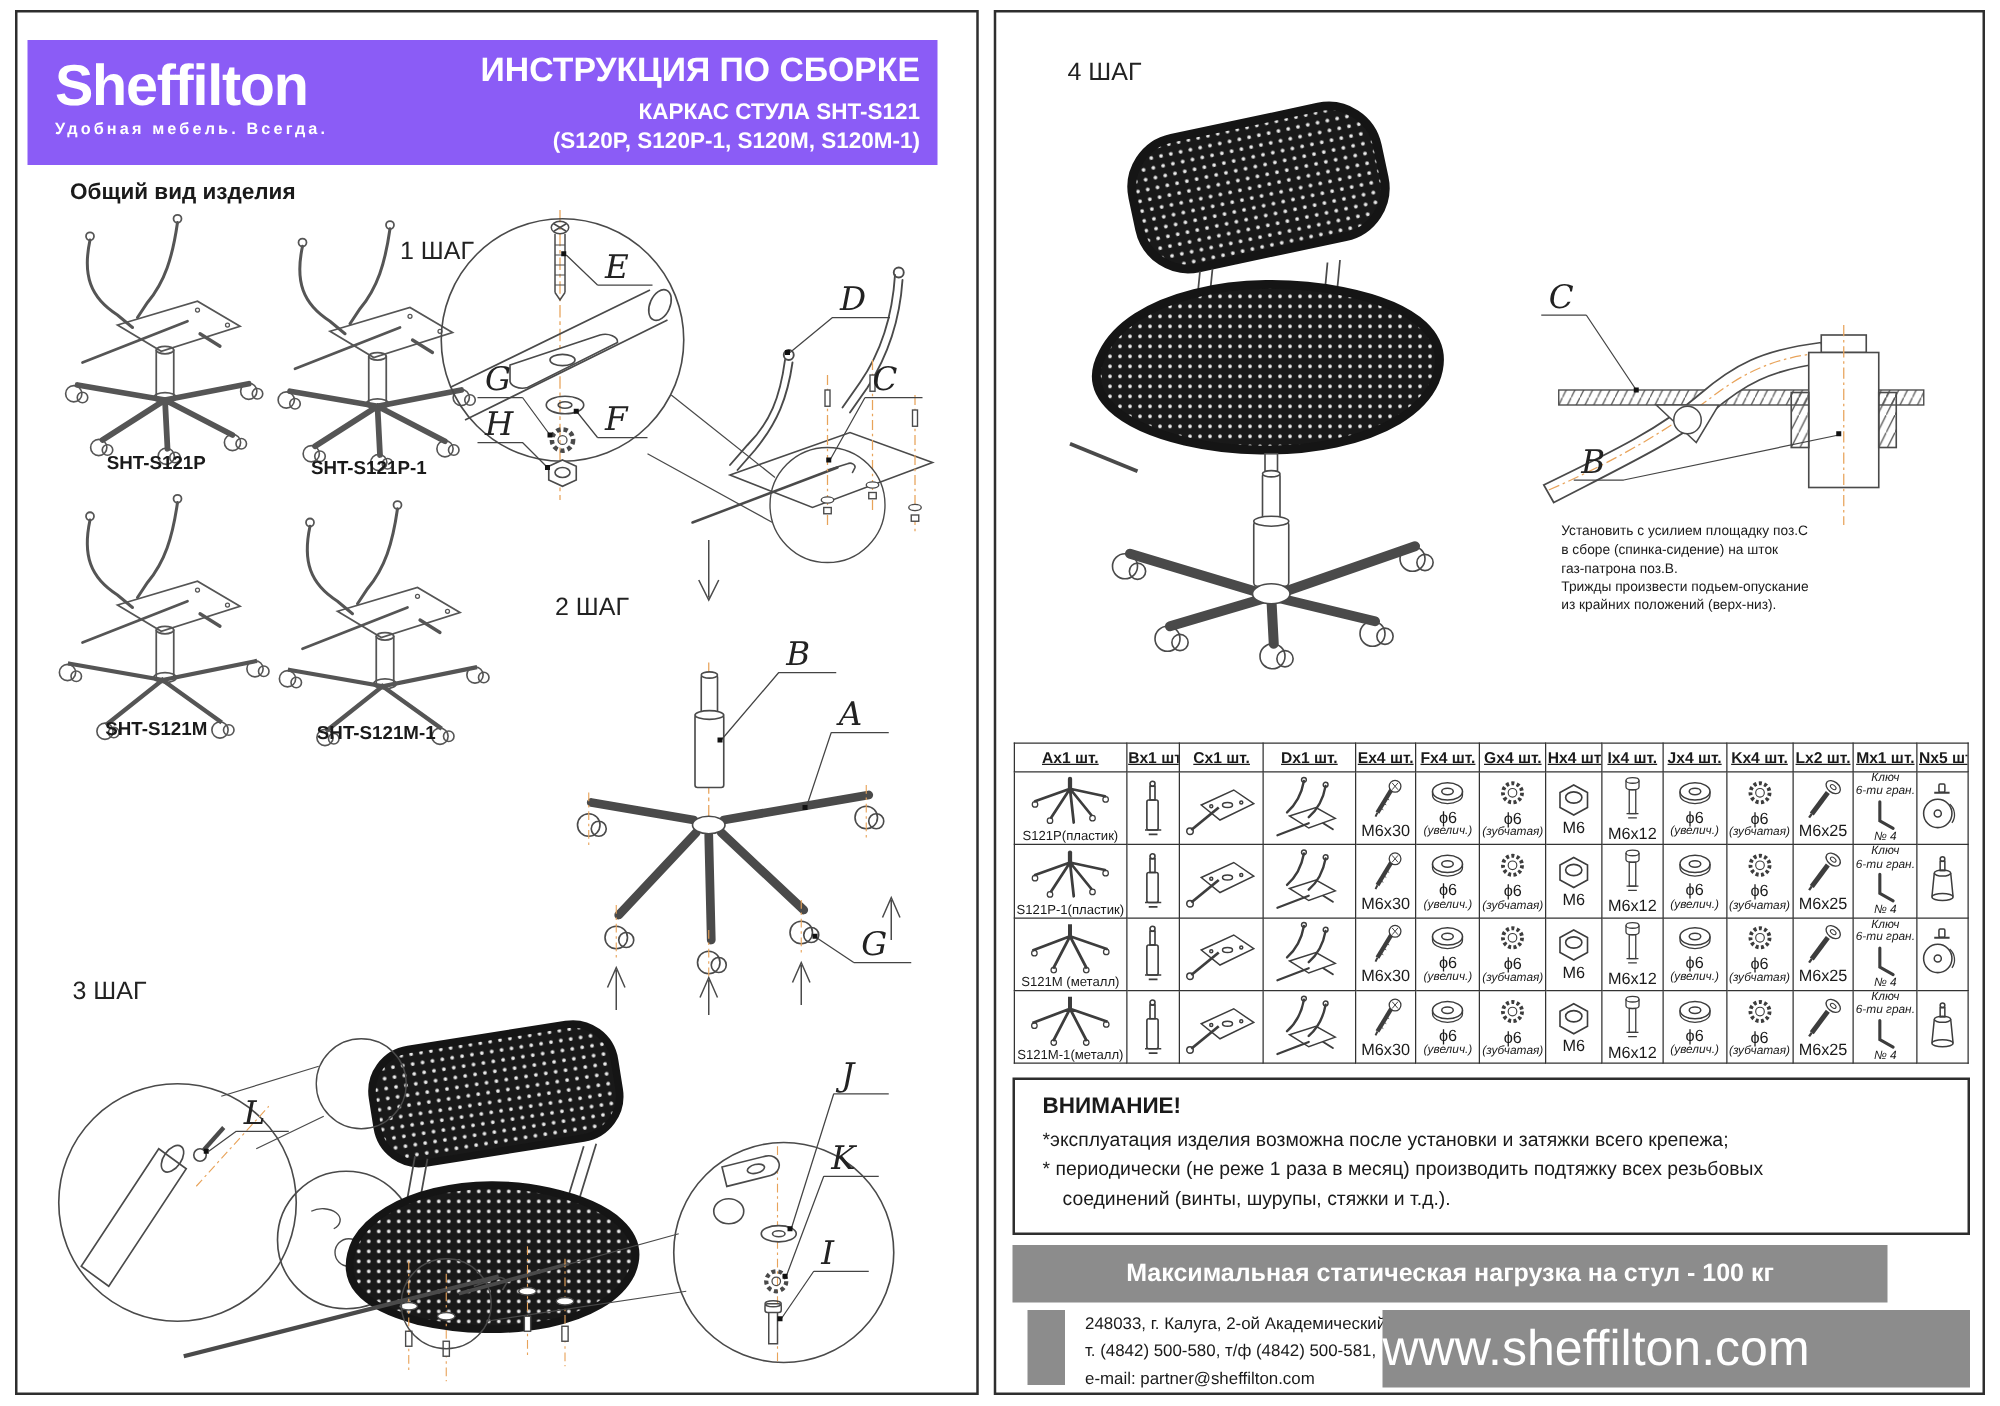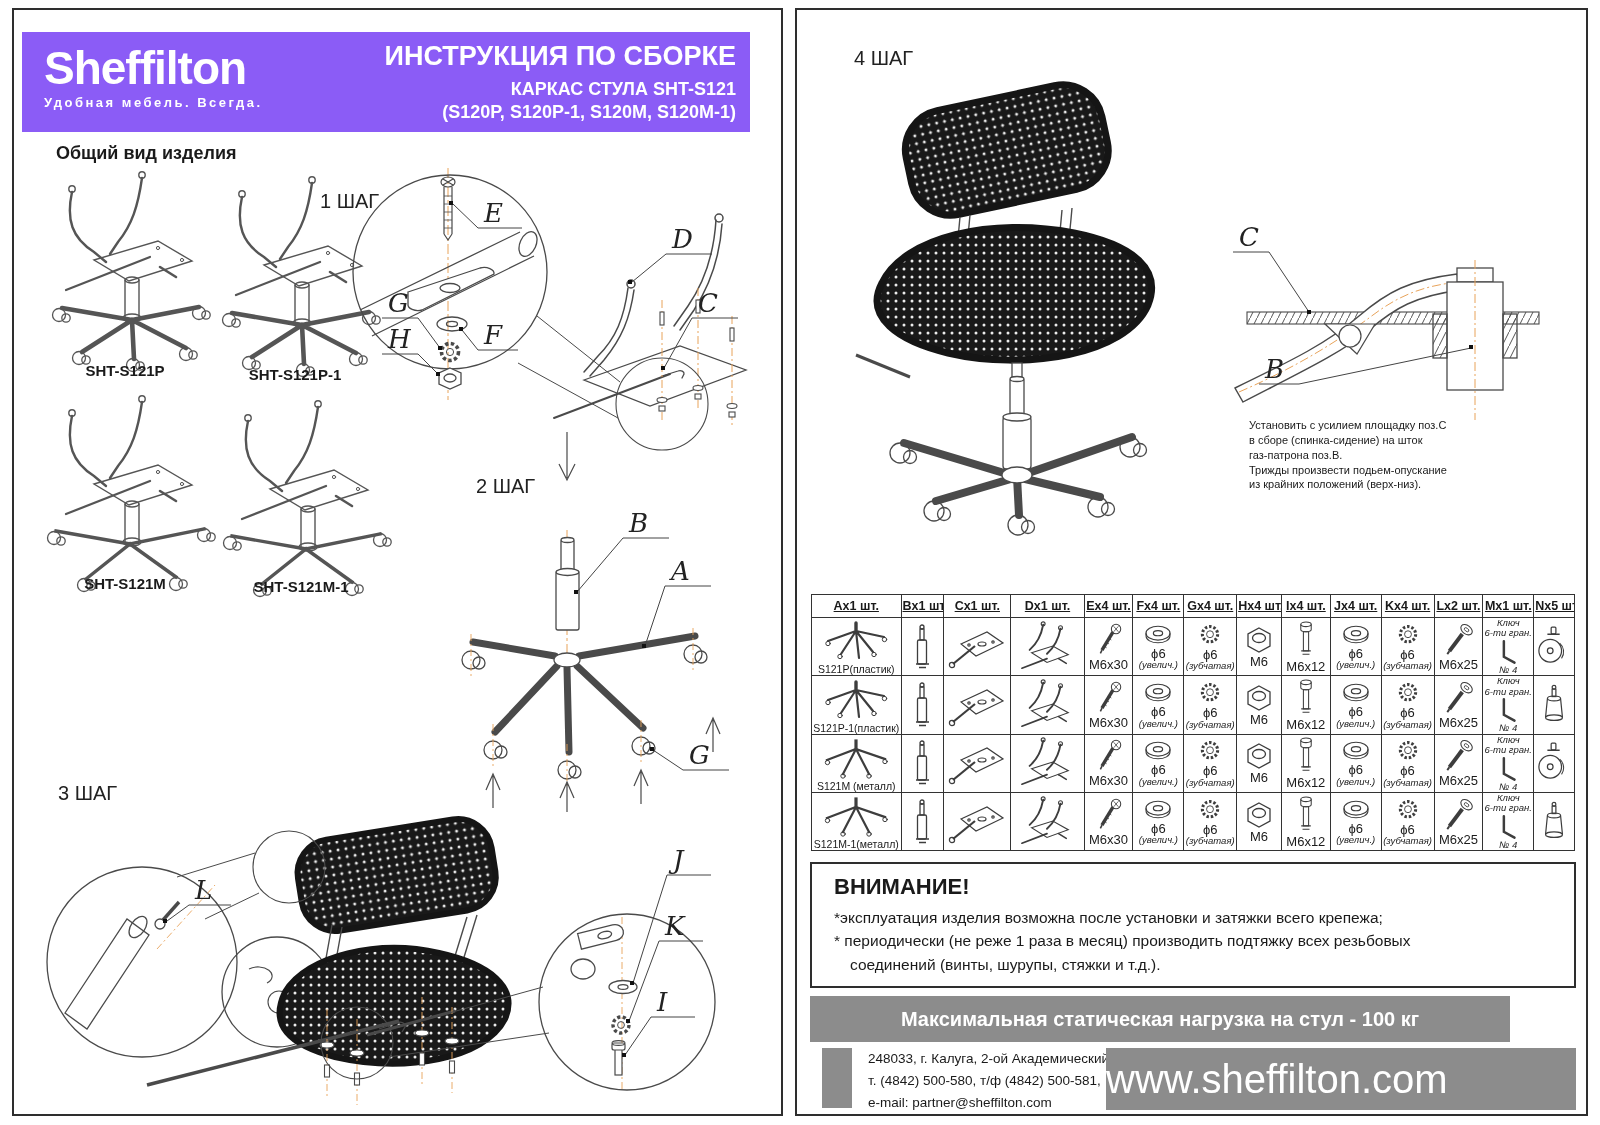--- a/index.html
+++ b/index.html
@@ -22,21 +22,21 @@
   .note{font-size:11px;line-height:1.35;}
   table.parts{border-collapse:collapse;table-layout:fixed;position:absolute;left:14px;top:584px;width:764px;background:#fff;}
   .parts th,.parts td{border:1px solid #333;text-align:center;vertical-align:middle;padding:0 1px;overflow:hidden;}
   .parts th{font-size:12.5px;font-weight:bold;height:22px;white-space:nowrap;text-decoration:underline;}
   .parts td{height:57px;}
   .pic{display:block;margin:0 auto;}
   .pv{font-size:13px;line-height:1.05;}
   .pvs{font-size:9.5px;line-height:1.1;font-style:italic;}
   .rowlab{font-size:10.5px;line-height:1;margin-top:2px;white-space:nowrap;}
   .warnbox{border:2px solid #2e2e2e;padding:10px 22px;box-sizing:border-box;}
-  .warn-title{font-size:22px;font-weight:bold;margin-bottom:6px;}
+  .warn-title{font-size:18px;font-weight:bold;margin-bottom:6px;}
   .warn-line{font-size:15.5px;line-height:1.5;}
   .warn-line.ind{padding-left:16px;}
   .loadbanner{background:#8c8c8c;color:#fff;font-size:20px;font-weight:bold;
               text-align:center;line-height:46px;}
   .addr{font-size:13.5px;line-height:1.62;}
   .webbox{background:#8c8c8c;color:#fff;font-size:40px;text-align:left;line-height:62px;font-weight:400;}
   .graysq{background:#8c8c8c;}
 </style>
 </head>
 <body>
@@ -297,21 +297,21 @@
           <rect x="127" y="167" width="4" height="4" fill="#111"></rect>
         <text class="lbl" x="340" y="88">D</text>
         <path class="ldr" d="M334,94 h46 M334,94 L300,122" stroke="#444" fill="none"></path>
           <rect x="296" y="120" width="4" height="4" fill="#111"></rect>
         <text class="lbl" x="366" y="152">C</text>
         <path class="ldr" d="M360,158 h46 M360,158 L332,208" stroke="#444" fill="none"></path>
           <rect x="329" y="206" width="4" height="4" fill="#111"></rect>
       </g>
     </svg>
 
-    <div class="abs h-step" style="left:430px;top:465px;margin-left:32px;">2 ШАГ</div>
+    <div class="abs h-step" style="left:430px;top:465px;">2 ШАГ</div>
     <svg class="fig" style="left:443px;top:490px;" width="300" height="315" viewBox="0 0 300 315">
       <path d="M110,30 V180" stroke="#e8a35a" stroke-width="1" stroke-dasharray="10 3 3 3" fill="none"></path>
       <g stroke="#4a4a4a" fill="#fff" stroke-width="1.3">
         <rect x="104" y="40" width="13" height="32" rx="2"></rect>
         <ellipse cx="110.5" cy="40" rx="6.5" ry="2.5"></ellipse>
         <rect x="99" y="72" width="23" height="58" rx="2"></rect>
         <ellipse cx="110.5" cy="72" rx="11.5" ry="3.5"></ellipse>
       </g>
       <g stroke="#4a4a4a" fill="none">
         <path d="M98,156 L16,142 M100,166 L38,232 M110,168 L112,252 M120,166 L186,228 M122,156 L238,136" stroke-width="7" stroke-linecap="round"></path>

